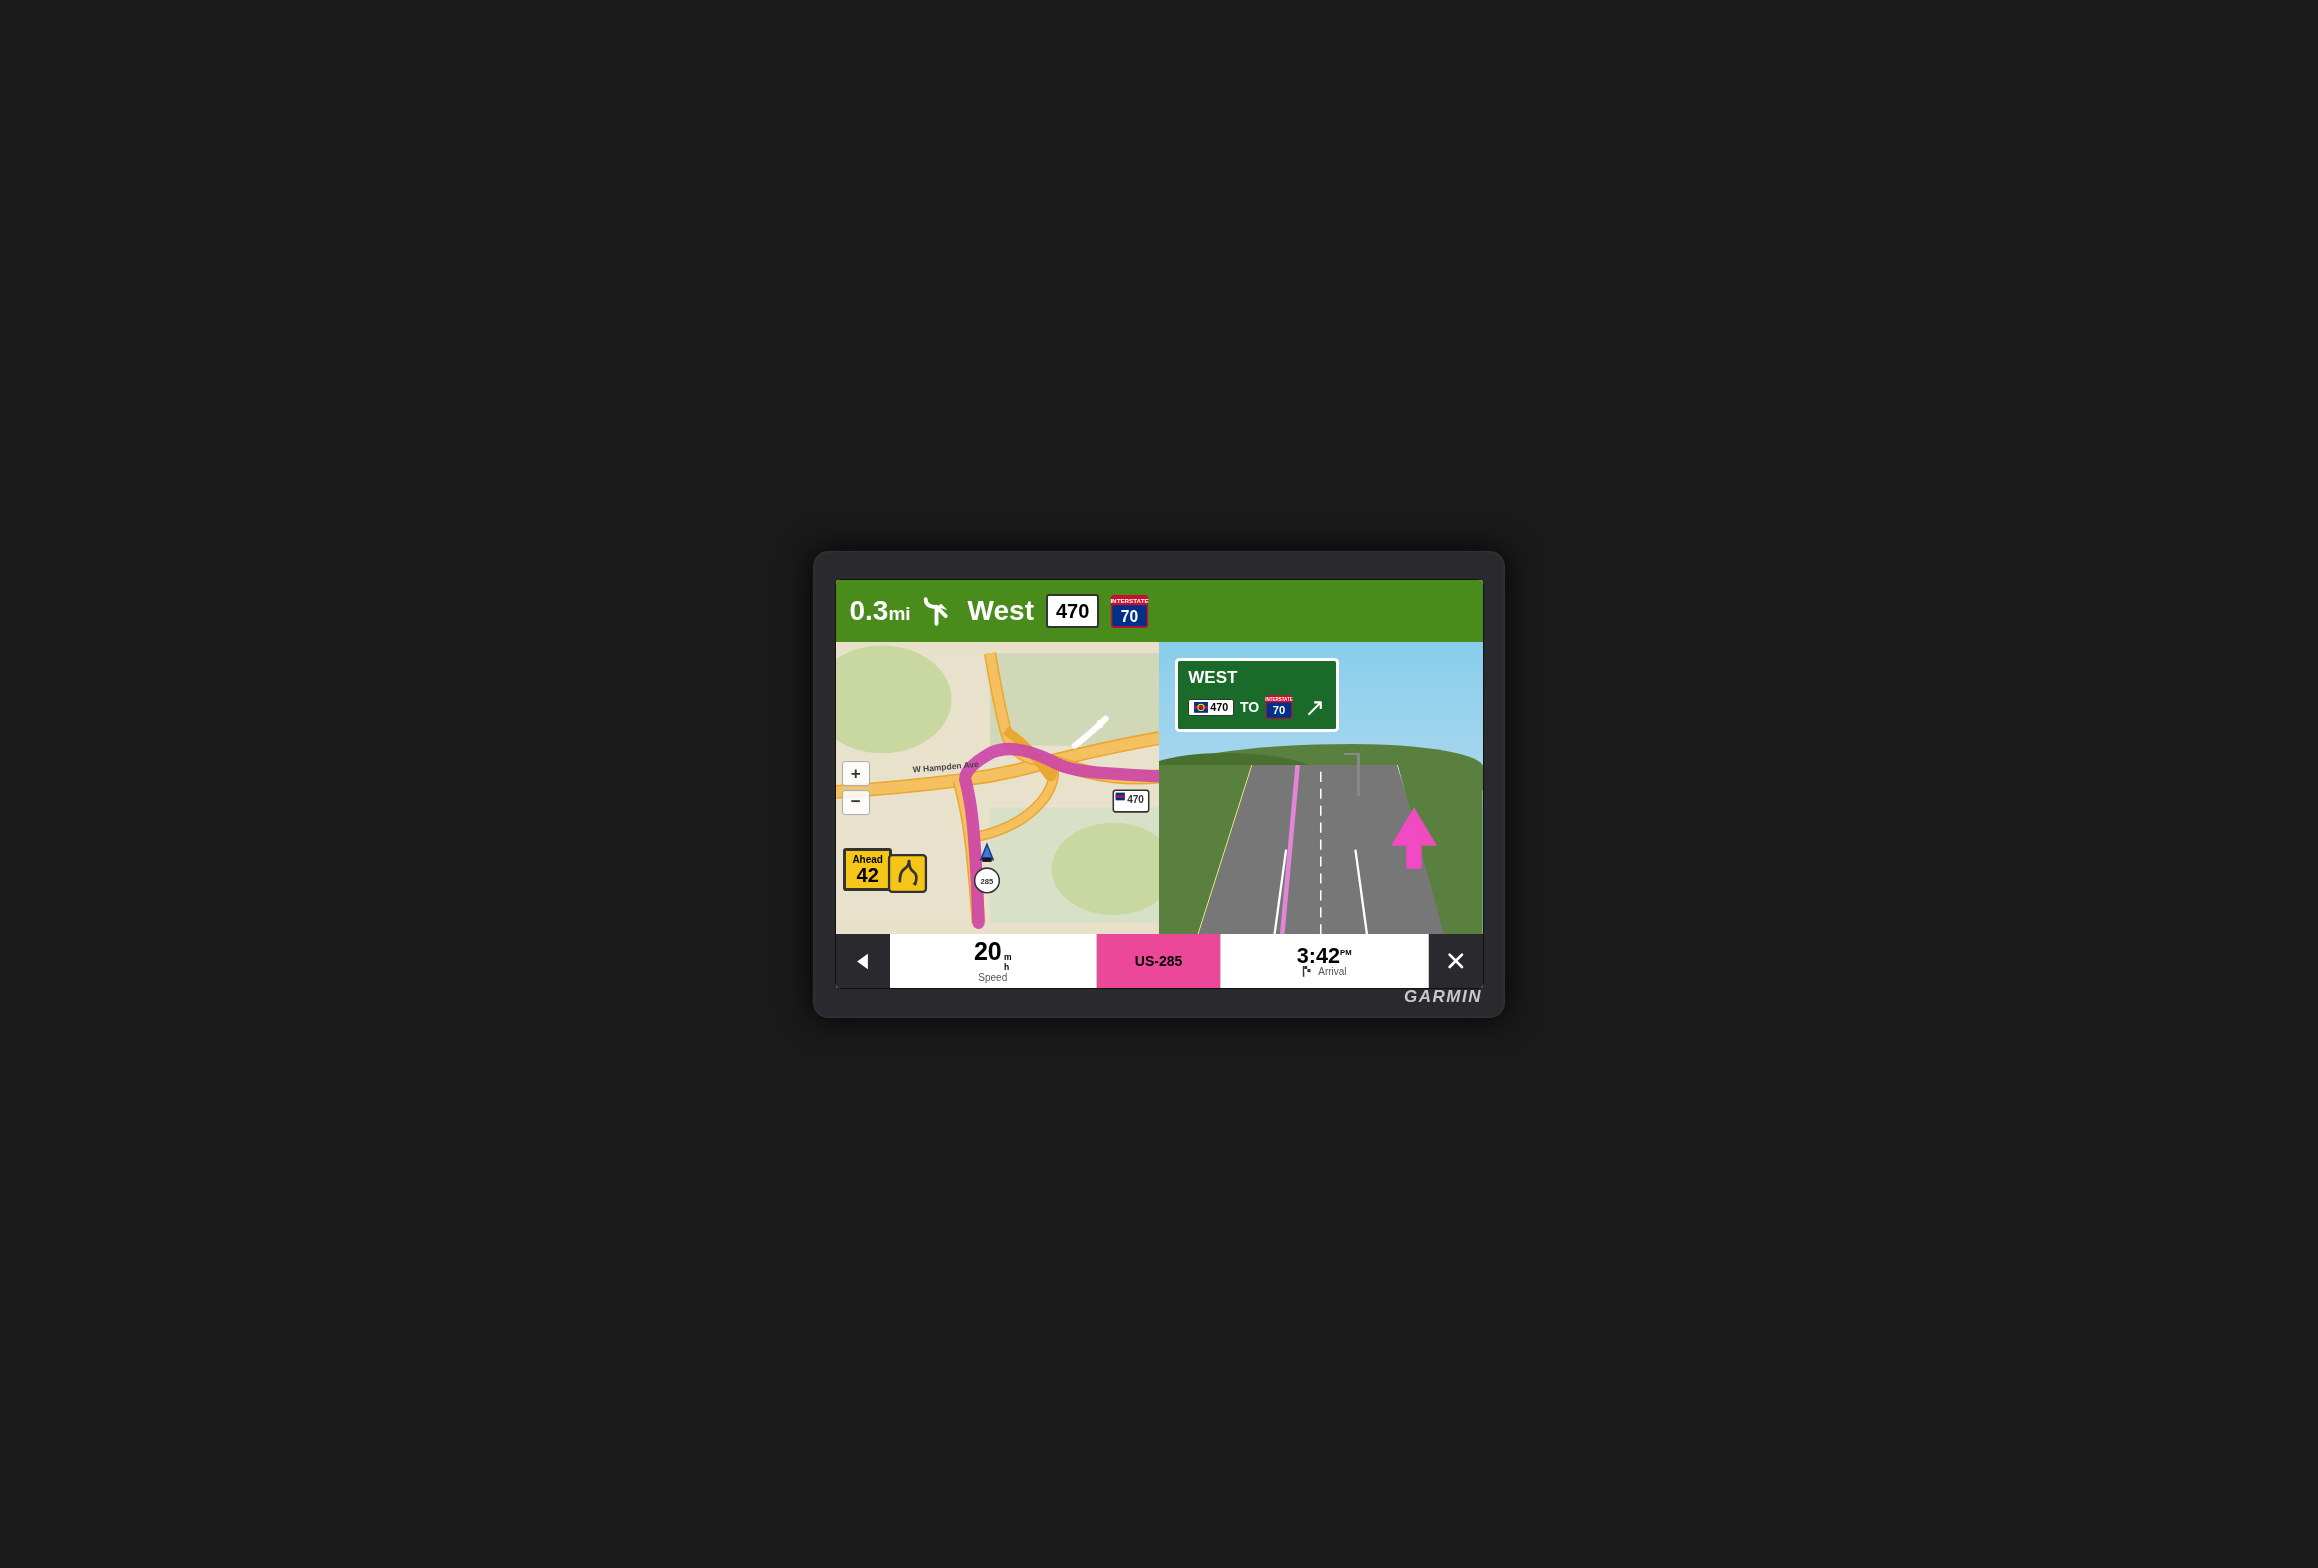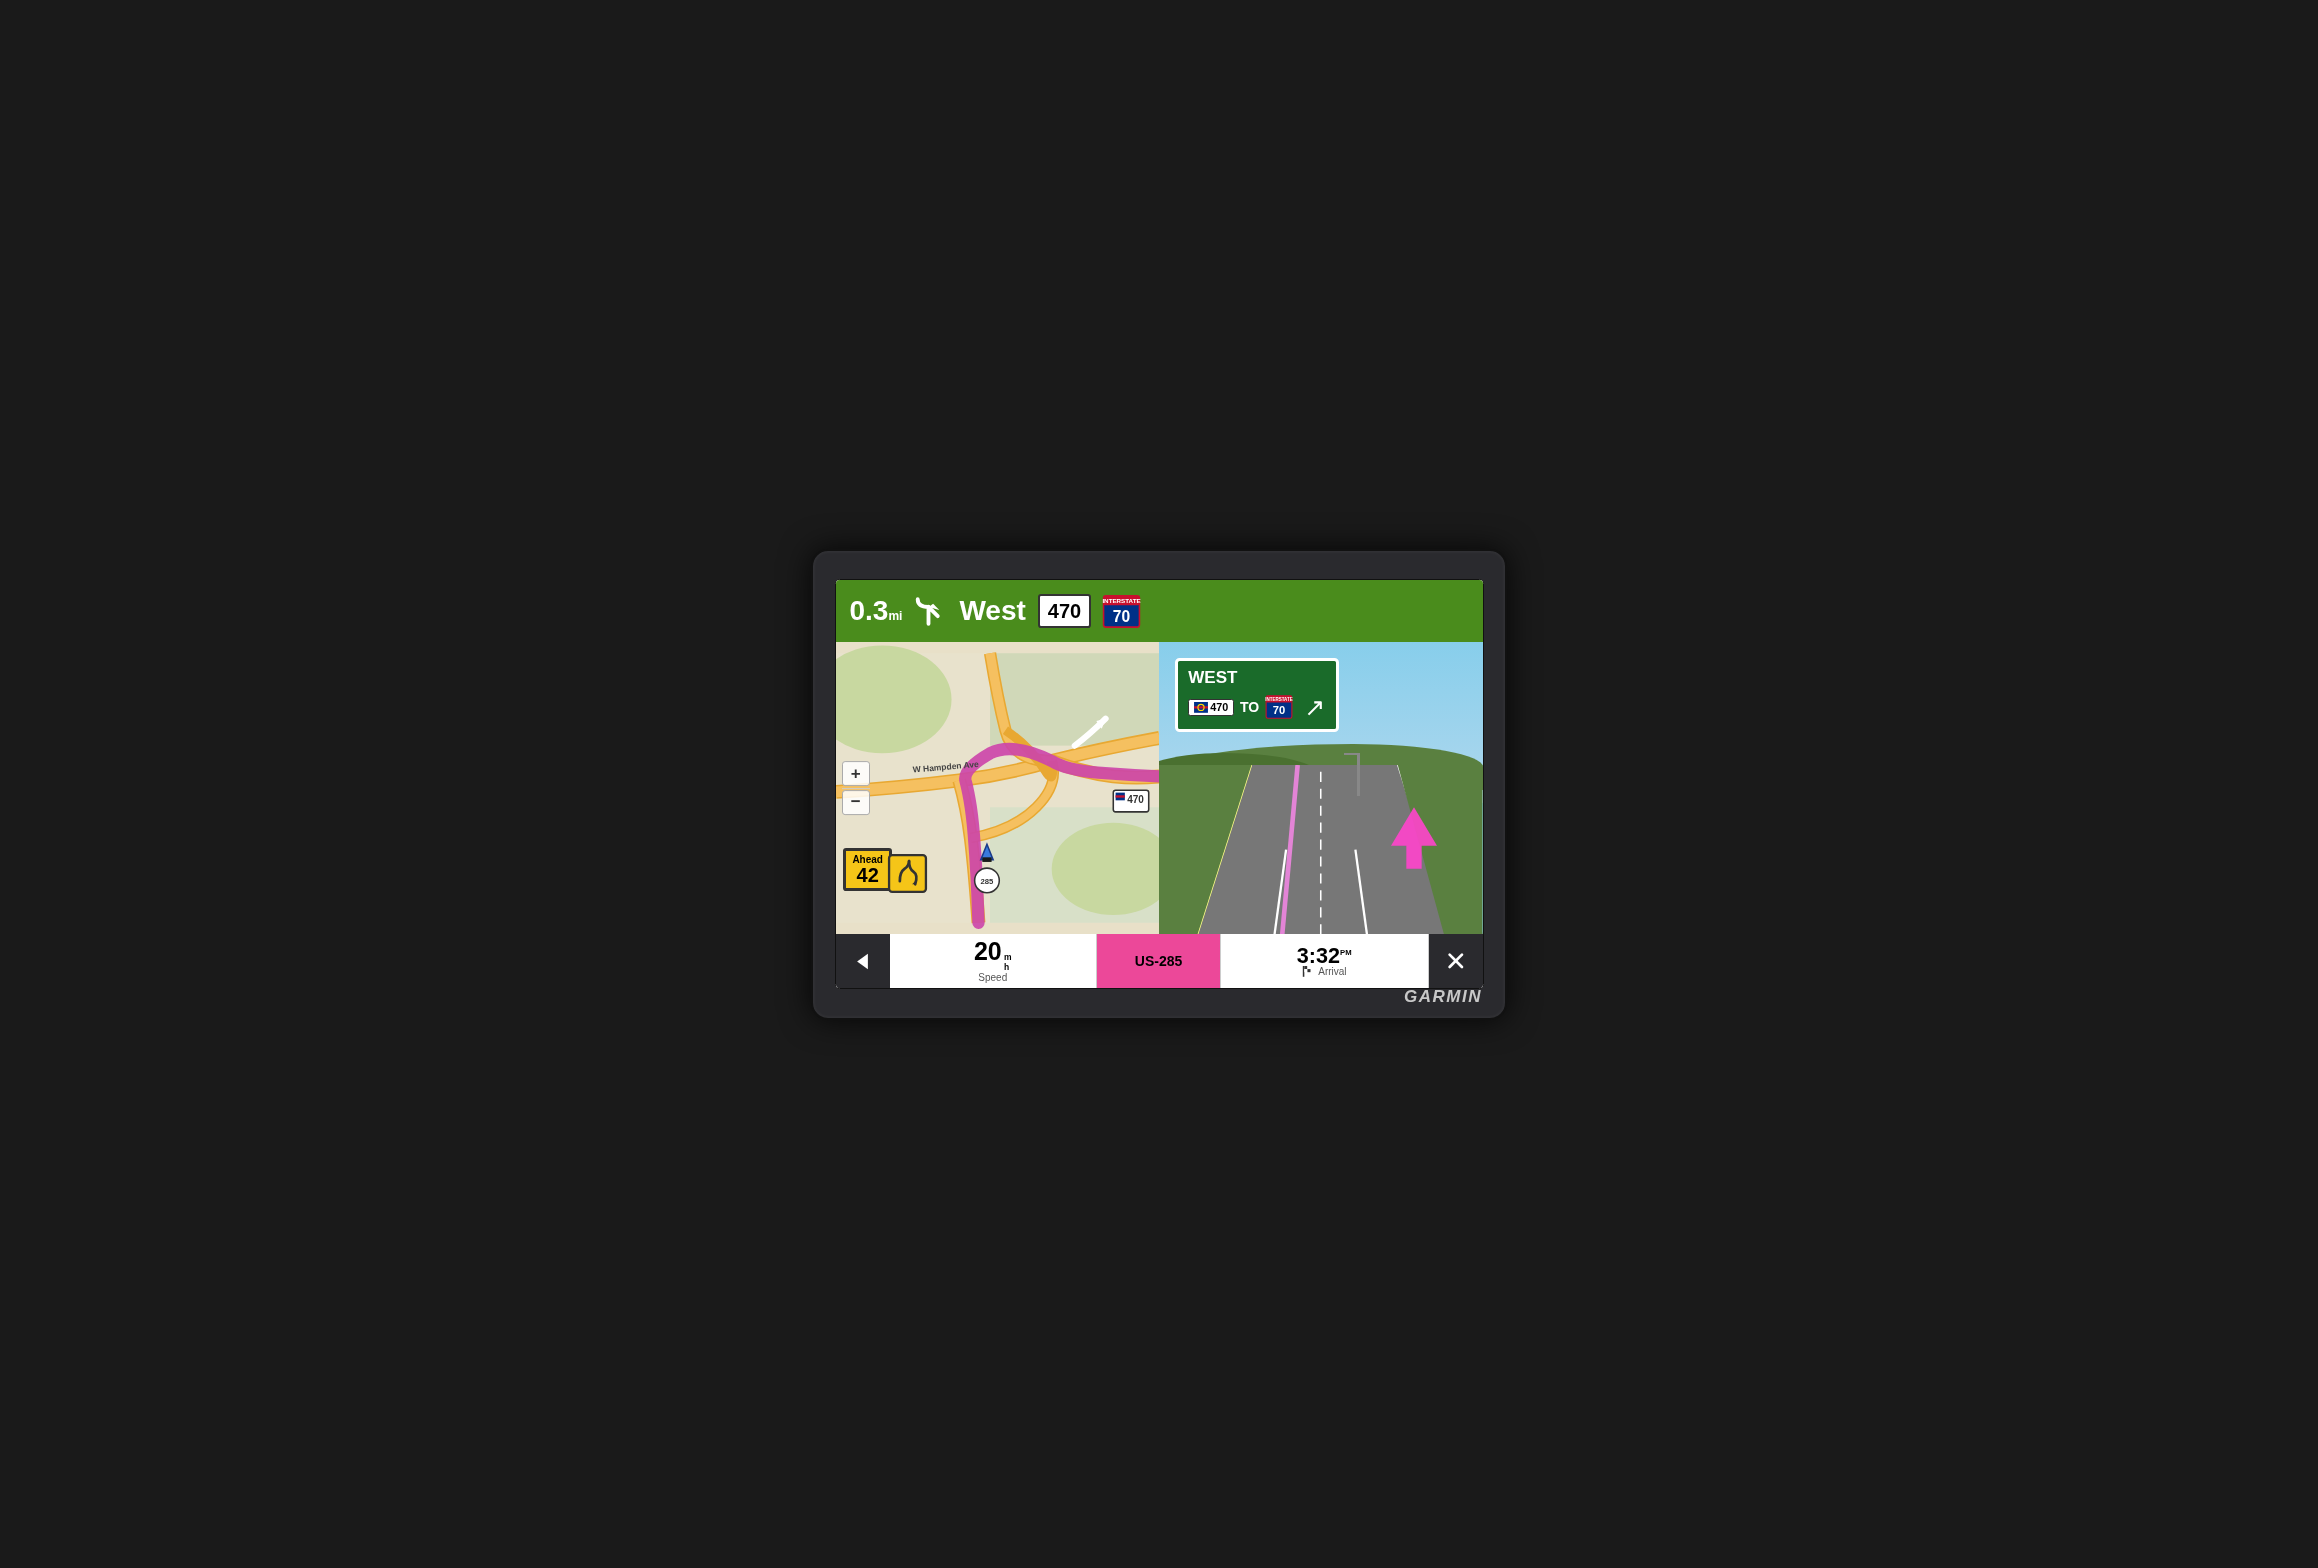--- a/index.html
+++ b/index.html
@@ -313,21 +313,21 @@
     }
   </style>
 </head>
 <body>
 
 <div class="device">
   <div class="screen">
 
     <div class="nav-bar">
       <span class="nav-distance">
-        <span>0.3</span><span style="font-size:12px;vertical-align:baseline;margin-top:26px;">mi</span>
+        <span>0.3</span><span style="font-size:19px;vertical-align:baseline;margin-top:26px;">mi</span>
       </span>
 
       <svg class="nav-arrow" viewBox="0 0 48 48" fill="none">
         <path d="M24 40 L24 18 M24 18 L36 30" stroke="white" stroke-width="5" stroke-linecap="round" stroke-linejoin="round"></path>
         <path d="M30 14 L38 22 L24 18 Z" fill="white"></path>
         <path d="M24 18 Q10 18 10 8" stroke="white" stroke-width="5" fill="none" stroke-linecap="round"></path>
       </svg>
       <span class="nav-direction">West</span>
       <div class="route-sign-470">470</div>
 
@@ -491,21 +491,21 @@
         <div class="speed-label">Speed</div>
       </div>
 
       <div class="bottom-road-box">
         <span class="road-name">US-285</span>
       </div>
 
       <div class="bottom-arrival-box">
         <div>
           <span class="arrival-time">
-            <span>3:32</span><sup class="arrival-ampm"><span style="font-size:7.7px; font-weight:bold;">PM</span></sup>
+            <span>3:42</span><sup class="arrival-ampm"><span style="font-size:7.7px; font-weight:bold;">PM</span></sup>
           </span>
         </div>
         <div class="arrival-row">
           <svg width="12.4" height="10.8" viewBox="0 0 16 14">
             <rect x="1" y="0" width="2" height="14" fill="#333"></rect>
             <rect x="3" y="0" width="4" height="4" fill="#333"></rect>
             <rect x="7" y="0" width="4" height="4" fill="white"></rect>
             <rect x="3" y="4" width="4" height="4" fill="white"></rect>
             <rect x="7" y="4" width="4" height="4" fill="#333"></rect>
           </svg>

